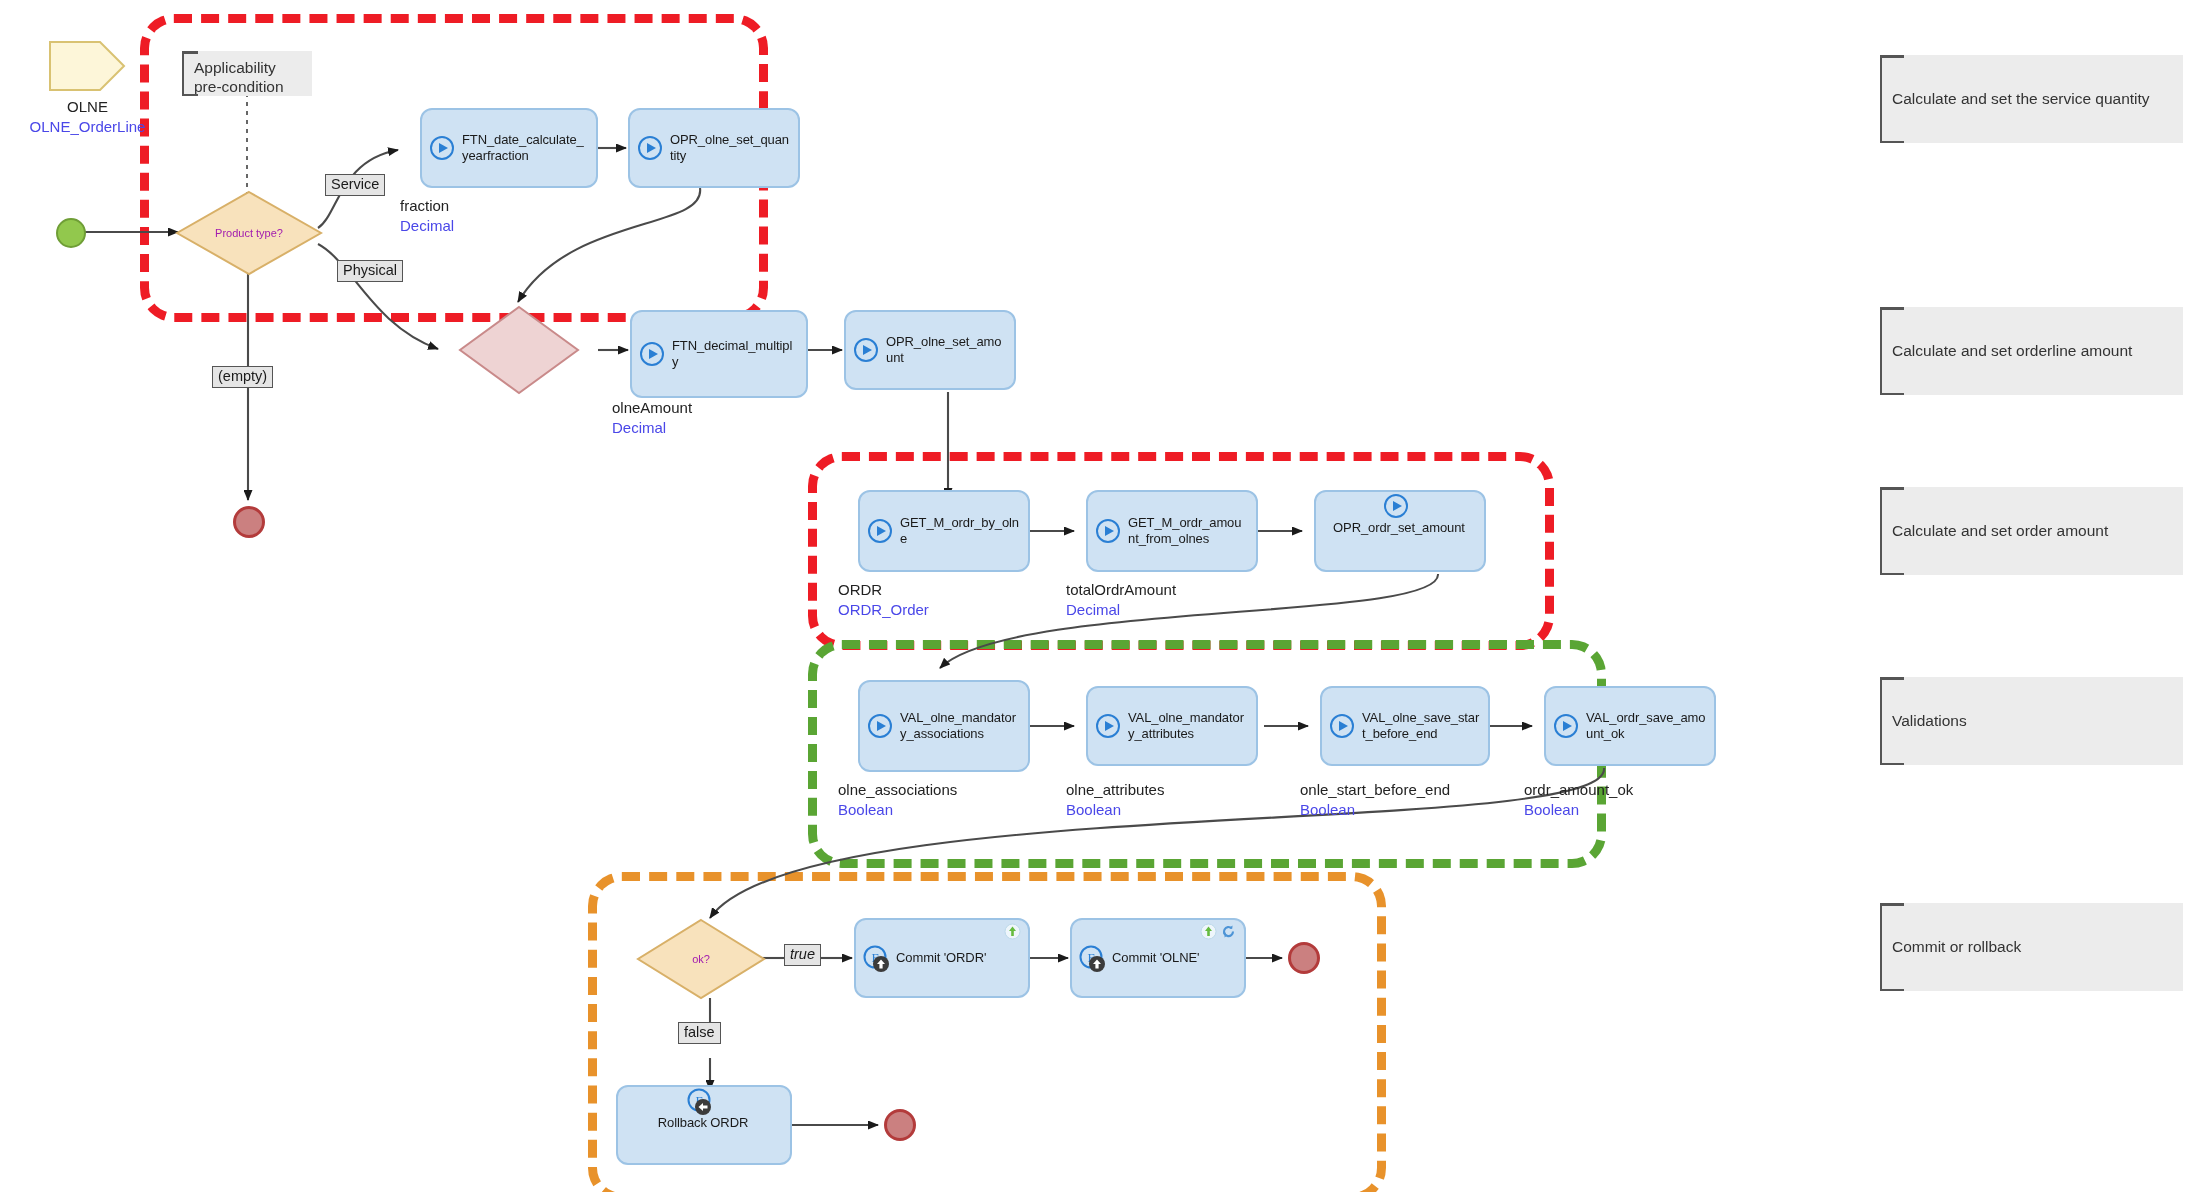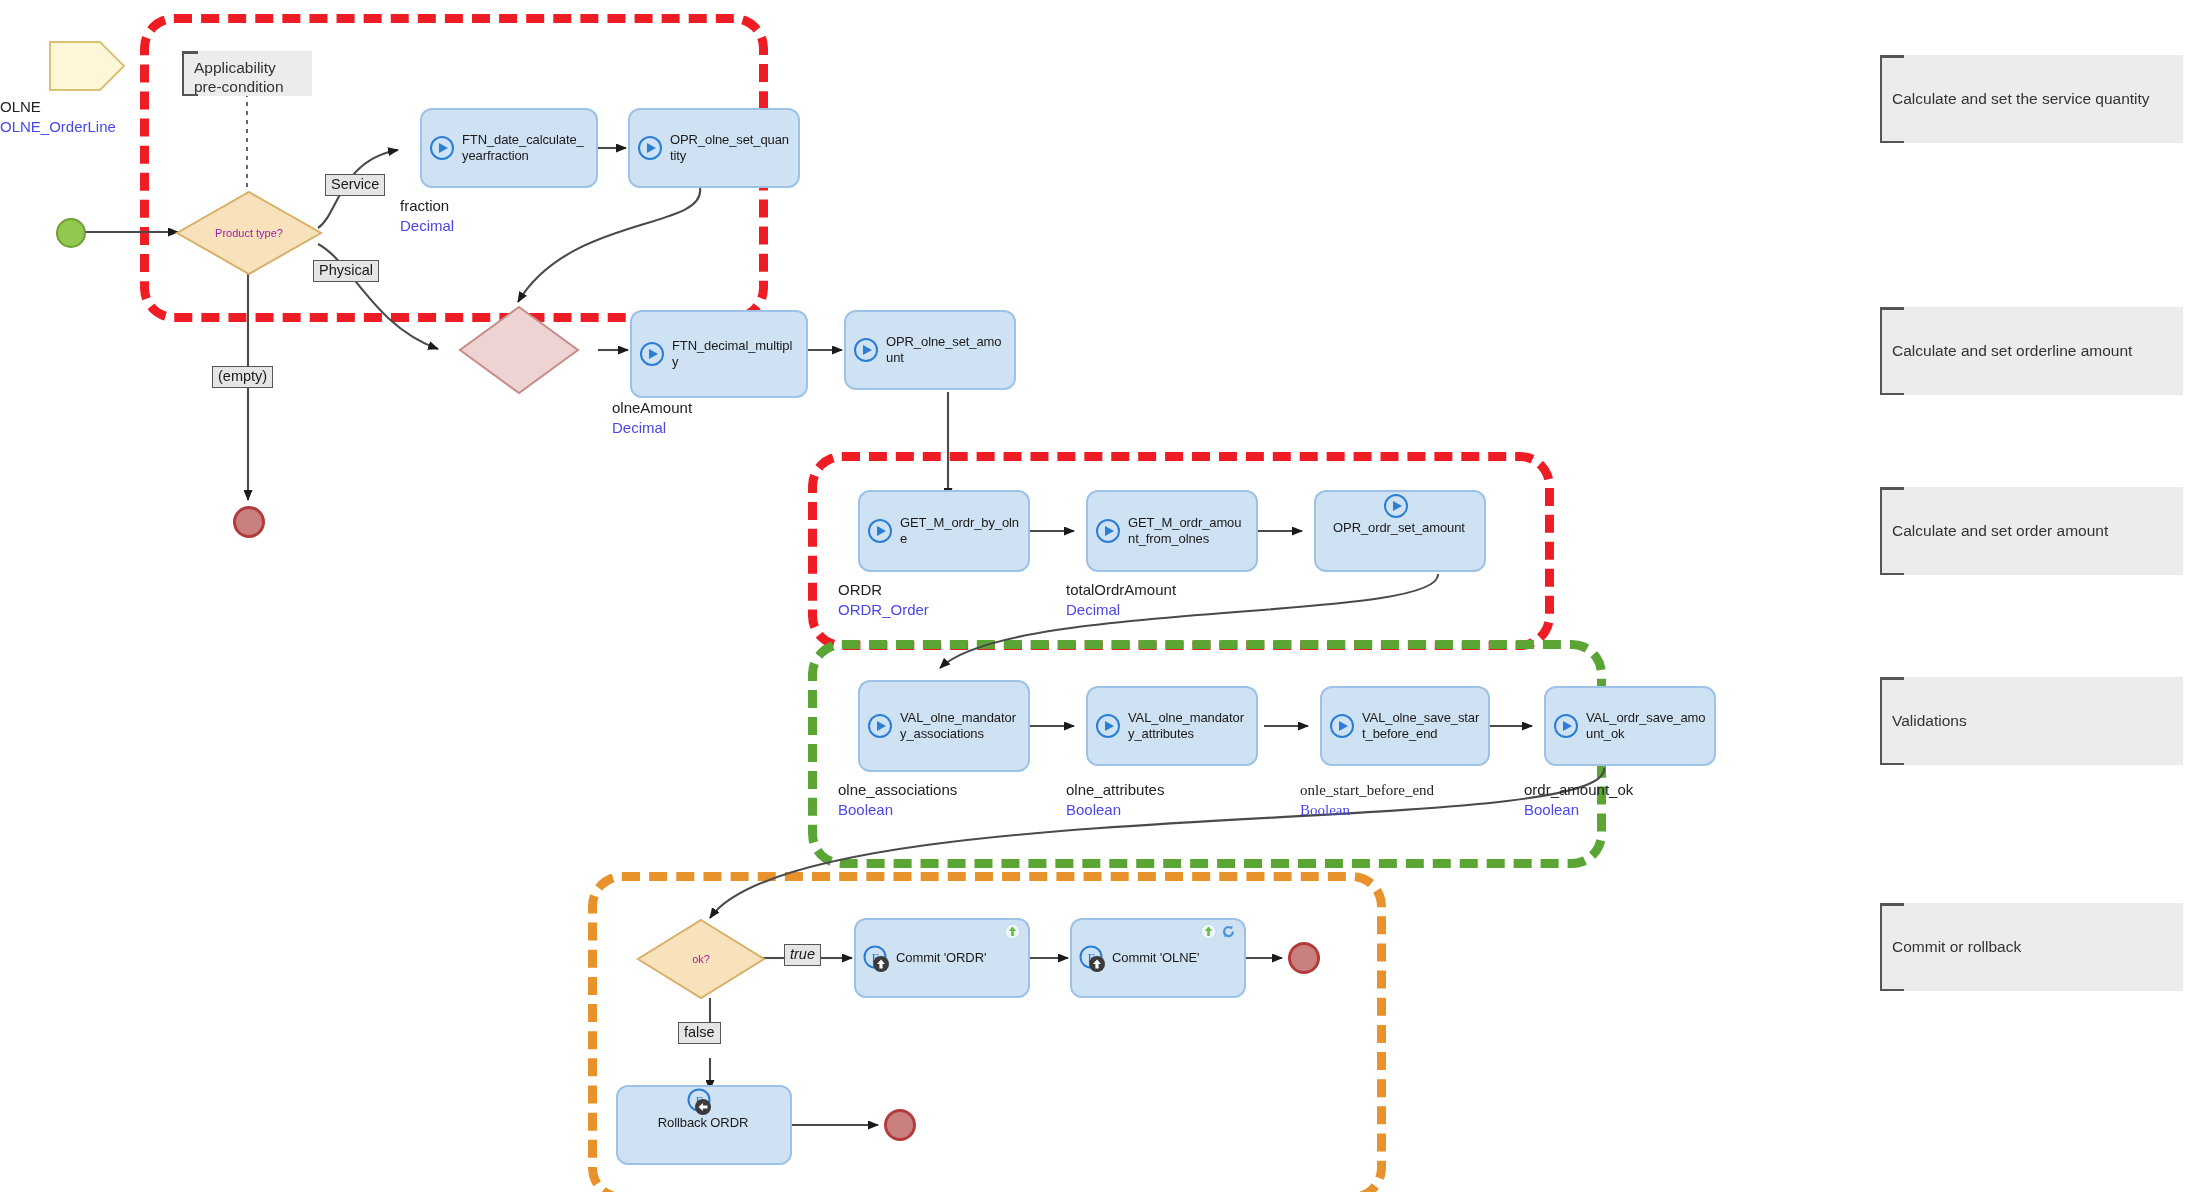--- a/index.html
+++ b/index.html
@@ -54,21 +54,21 @@
   .annot .brk::before{top:0;}
   .annot .brk::after{bottom:0;}
 
   
   .term{position:absolute;border-radius:50%;box-sizing:border-box;}
   .term.start{background:#92c84d;border:2px solid #6f9e36;}
   .term.end{background:#cb8080;border:3px solid #b33b3b;}
 
   
   .ent{position:absolute;}
-  .ent-cap{position:absolute;font-size:15px;color:#222;line-height:1.35;white-space:nowrap;}
+  .ent-cap{position:absolute;text-align:center;font-size:15px;color:#222;line-height:1.35;white-space:nowrap;}
   .ent-cap .type{display:block;color:#4a47e8;}
 </style>
 </head>
 <body>
 
 <div id="stage">
 
   <div class="grp grp-red" style="left:140px;top:14px;width:610px;height:290px;"></div>
 
   <div class="grp grp-red" style="left:808px;top:452px;width:728px;height:180px;"></div>
@@ -163,21 +163,21 @@
   </div>
 
   <div class="diamond" style="left:636px;top:918px;width:130px;height:82px;">
     <svg width="130" height="82" viewBox="0 0 130 82">
       <path d="M65,2 L128,41 L65,80 L2,41 Z" fill="#f8e2bc" stroke="#d8b068" stroke-width="2"></path>
     </svg>
     <div class="lbl">ok?</div>
   </div>
 
   <div class="elabel" style="left:325px;top:174px;">Service</div>
-  <div class="elabel" style="left:313px;top:260px;">Physical</div>
+  <div class="elabel" style="left:337px;top:260px;">Physical</div>
   <div class="elabel" style="left:212px;top:366px;">(empty)</div>
   <div class="elabel" style="left:784px;top:944px;font-style:italic;">true</div>
   <div class="elabel" style="left:678px;top:1022px;">false</div>
 
   <div class="act" style="left:420px;top:108px;width:178px;height:80px;">
     <span class="glyph">
       <svg width="28" height="28" viewBox="0 0 28 28">
           <circle cx="14" cy="14" r="11" fill="none" stroke="#2a7fd4" stroke-width="2"></circle>
           <path d="M11,9 L20,14 L11,19 Z" fill="#2a7fd4"></path>
         </svg>
@@ -291,21 +291,21 @@
 
   <div class="act" style="left:1320px;top:686px;width:170px;height:80px;">
     <span class="glyph">
       <svg width="28" height="28" viewBox="0 0 28 28">
           <circle cx="14" cy="14" r="11" fill="none" stroke="#2a7fd4" stroke-width="2"></circle>
           <path d="M11,9 L20,14 L11,19 Z" fill="#2a7fd4"></path>
         </svg>
     </span>
     <span class="txt">VAL_olne_save_start_before_end</span>
   </div>
-  <div class="cap" style="left:1300px;top:780px;width:212px;font-family:Liberation Serif, serif;">
+  <div class="cap" style="left:1300px;top:780px;width:212px;">
     <span>onle_start_before_end</span>
     <span class="type">Boolean</span>
   </div>
 
   <div class="act" style="left:1544px;top:686px;width:172px;height:80px;">
     <span class="glyph">
       <svg width="28" height="28" viewBox="0 0 28 28">
           <circle cx="14" cy="14" r="11" fill="none" stroke="#2a7fd4" stroke-width="2"></circle>
           <path d="M11,9 L20,14 L11,19 Z" fill="#2a7fd4"></path>
         </svg>

